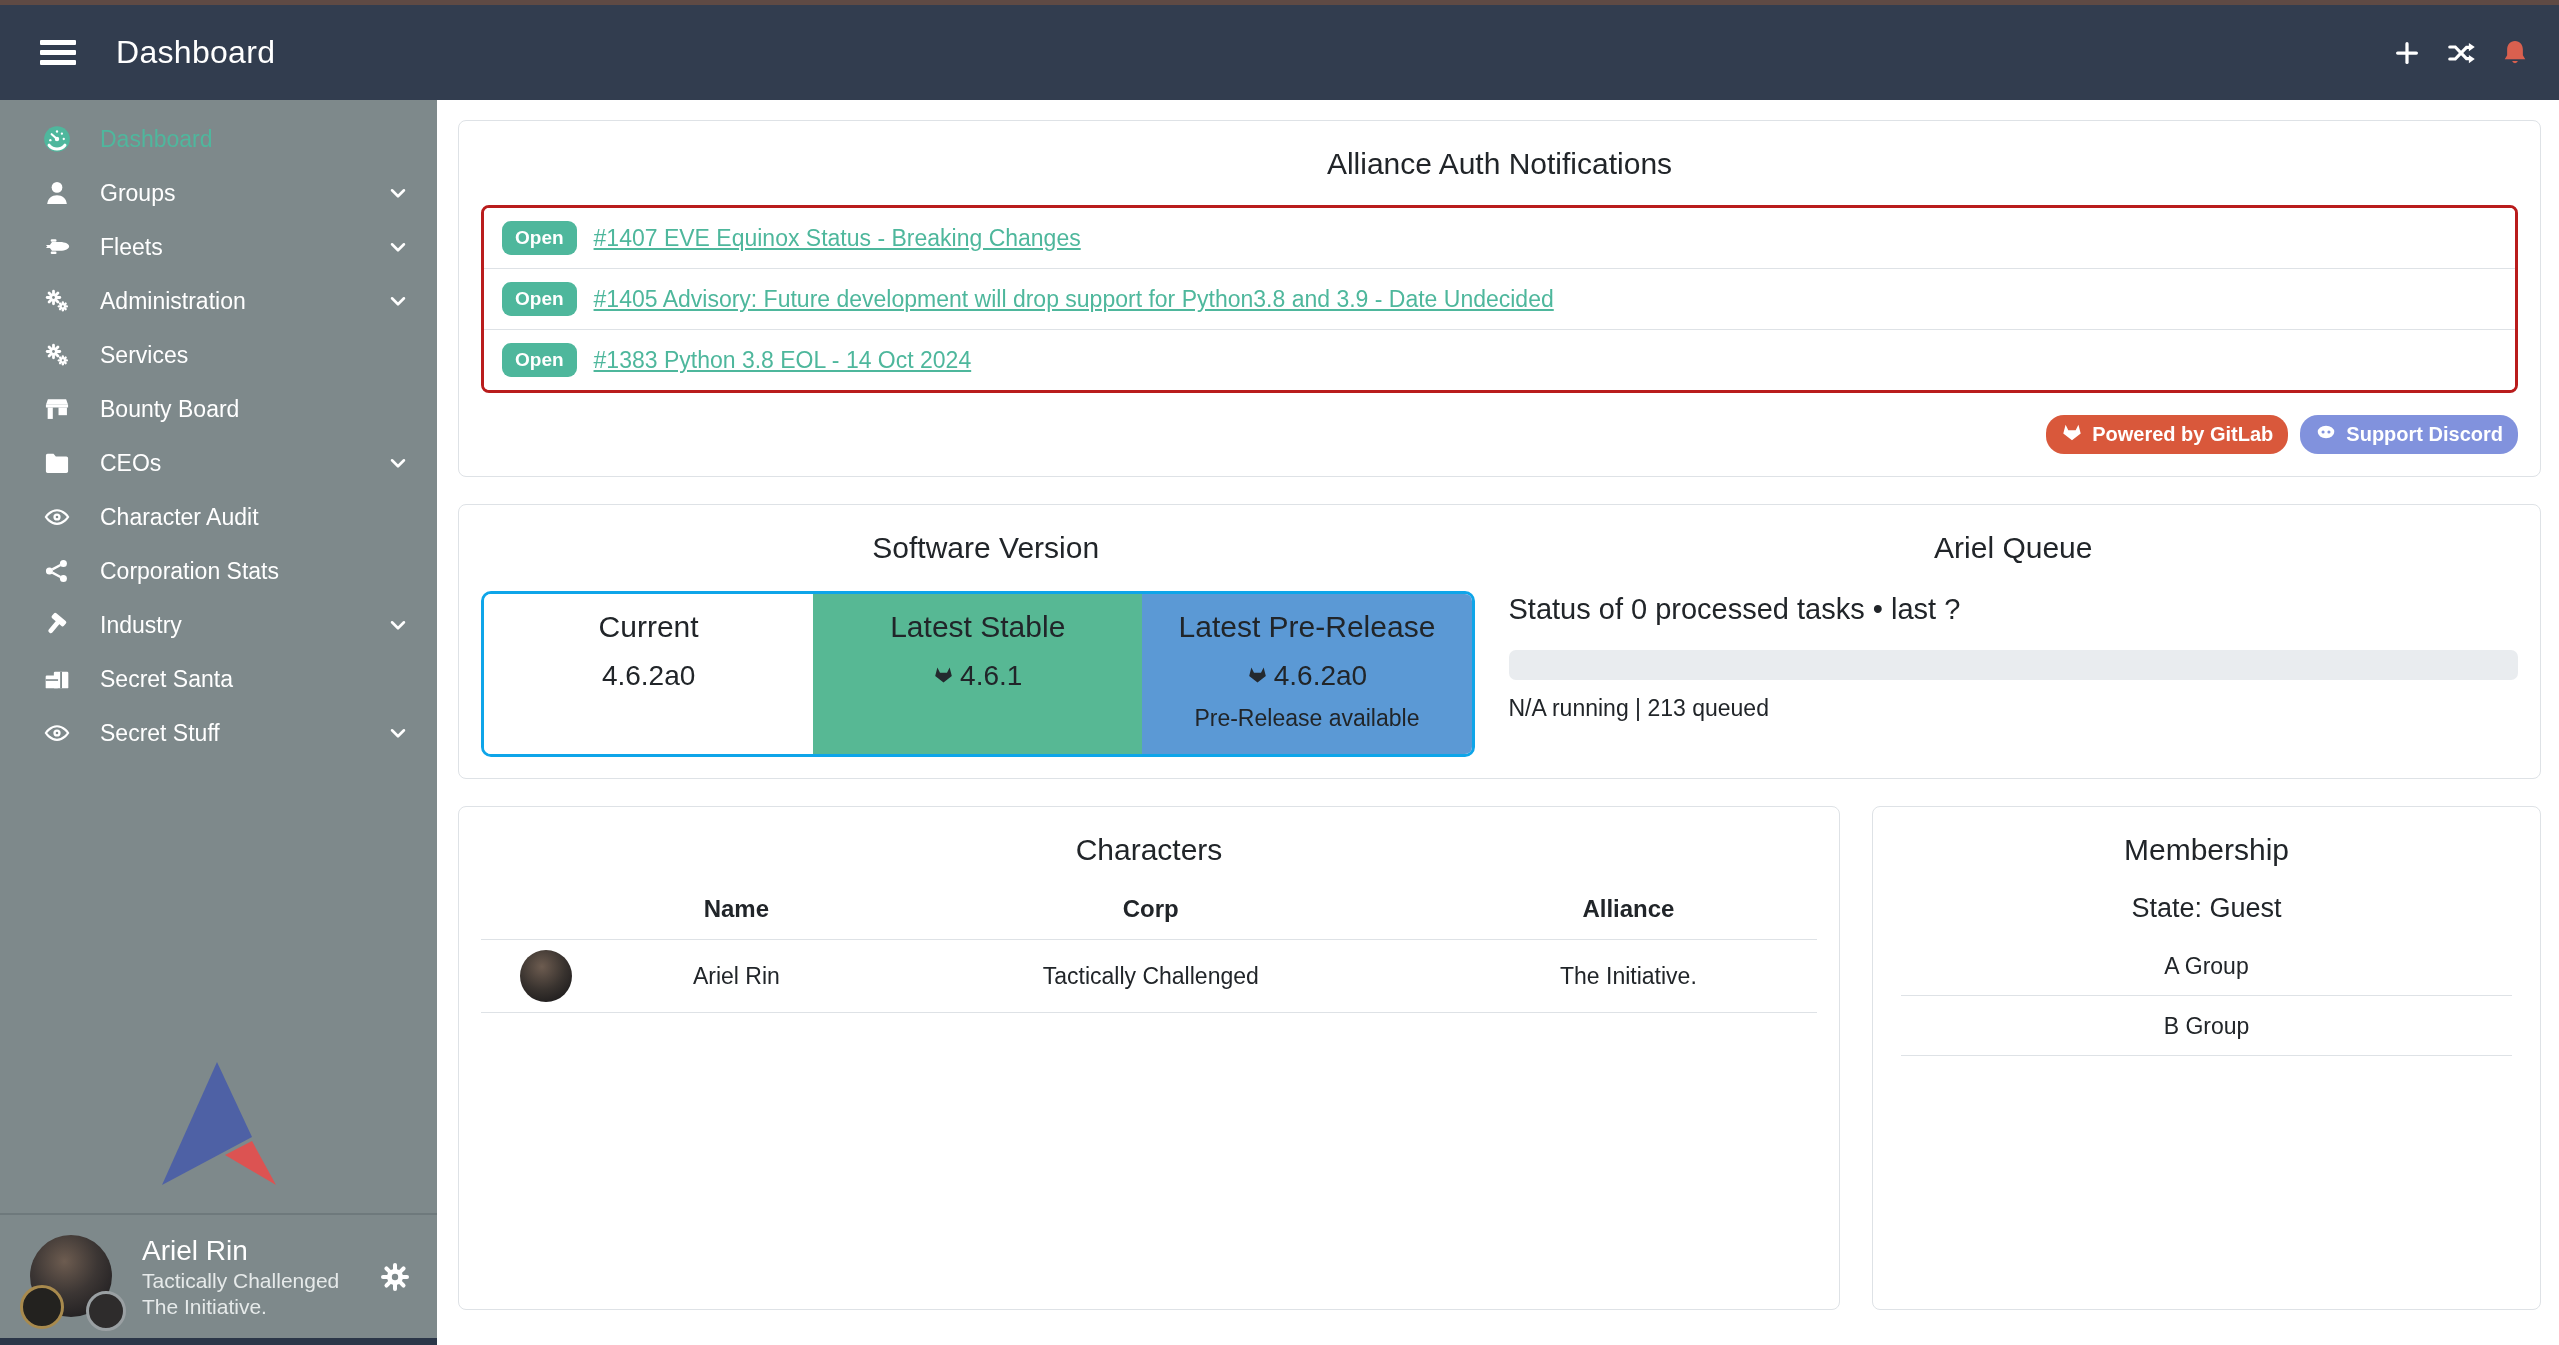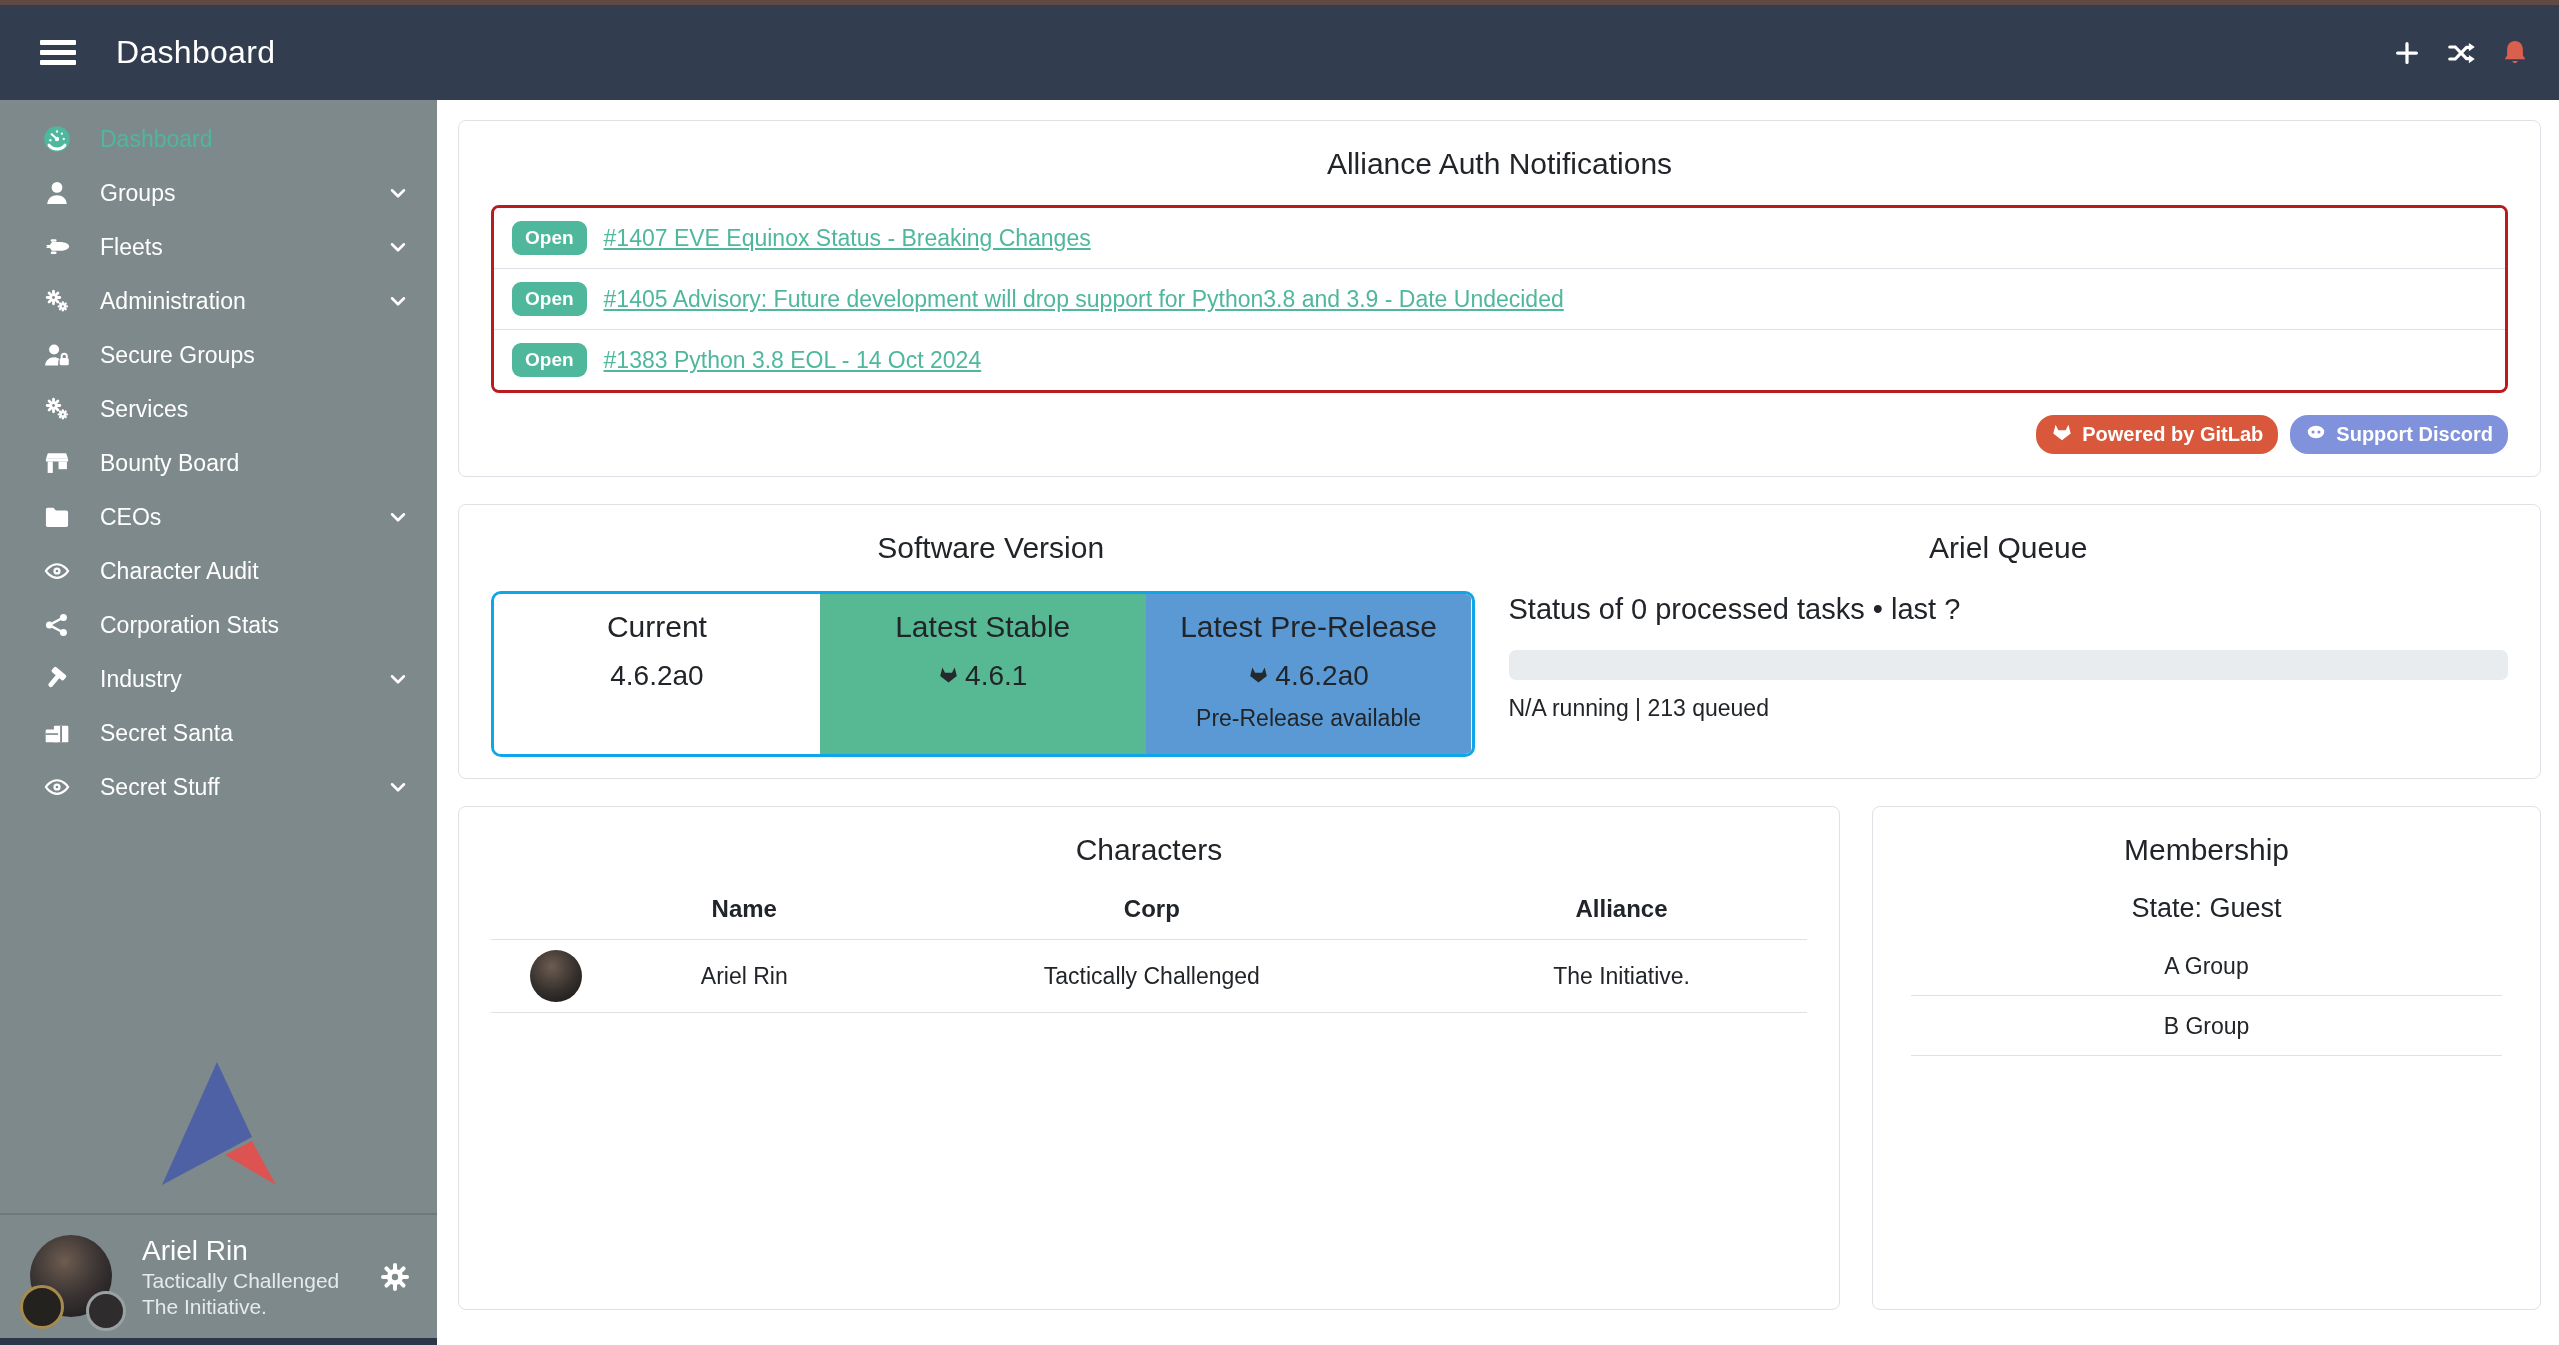--- a/index.html
+++ b/index.html
@@ -35,21 +35,21 @@
   .avatar-badge.b1{width:44px;height:44px;left:-10px;bottom:-10px;border:3px solid #a88a4d}
   .avatar-badge.b2{width:40px;height:40px;right:-12px;bottom:-12px;border:3px solid #9aa0a3;background:#2e2c2c}
   .user-text{margin-left:28px;line-height:1.25}
   .user-name{font-size:28px;color:#fff}
   .user-corp,.user-alliance{font-size:21px;color:#e6eaea}
   .user-gear{margin-left:auto;cursor:pointer;display:flex}
   .user-gear svg{width:32px;height:32px}
   .sidebar-strip{height:7px;background:#2b3648;flex:none}
   
   main{flex:1;padding:20px 18px 0 21px;overflow:hidden}
-  .card{border:1px solid #dee2e6;border-radius:8px;background:#fff;padding:20px 32px}
+  .card{border:1px solid #dee2e6;border-radius:8px;background:#fff;padding:20px 22px}
   .card-title{font-size:30px;font-weight:400;text-align:center;color:#212529;margin-top:6px}
   
   .note-list{margin-top:24px;border:3px solid #b91c1c;border-radius:8px;overflow:hidden}
   .note-row{display:flex;align-items:center;padding:13px 18px;border-top:1px solid #dee2e6;background:#fff}
   .note-row:first-child{border-top:none}
   .open-badge{background:#4eb79c;color:#fff;font-size:19px;font-weight:bold;padding:6px 13px;border-radius:9px;margin-right:17px;flex:none}
   .note-link{color:#4eb79c;font-size:23px;text-decoration:underline;cursor:pointer}
   .badge-row{display:flex;justify-content:flex-end;gap:12px;margin-top:22px;margin-bottom:2px}
   .shield-badge{display:flex;align-items:center;gap:9px;color:#fff;font-size:20px;font-weight:bold;padding:6px 15px;border-radius:18px;cursor:pointer}
   .shield-badge svg{width:22px;height:22px}
@@ -200,33 +200,20 @@
                 <circle cx="17" cy="16.6" r="2.4" fill="#fff"></circle>
                 <circle cx="17" cy="16.6" r=".9" fill="#7e898b"></circle>
               </svg>
             </span>
             <span>Administration</span>
             <span class="chev">
               <svg viewBox="0 0 24 24">
                 <polyline points="6.5,9.5 12,15 17.5,9.5" fill="none" stroke="#fff" stroke-width="2.4" stroke-linecap="round" stroke-linejoin="round"></polyline>
               </svg>
             </span>
-          </div>
-          <div class="nav-item">
-            <span class="nav-icon">
-              <svg viewBox="0 0 24 24">
-                <g fill="#fff">
-                  <circle cx="9.5" cy="7.3" r="4.3"></circle>
-                  <path d="M1.8 21c.4-4.4 3.7-7 7.7-7 1.7 0 3.2.5 4.4 1.3-.7 1-.9 2.2-.9 5.7z"></path>
-                  <rect x="14.3" y="14.6" width="7.8" height="6.2" rx="1.3"></rect>
-                </g>
-                <path d="M16 14.6v-1.4a2.2 2.2 0 0 1 4.4 0v1.4" fill="none" stroke="#fff" stroke-width="1.7"></path>
-              </svg>
-            </span>
-            <span>Secure Groups</span>
           </div>
           <div class="nav-item">
             <span class="nav-icon">
               <svg viewBox="0 0 24 24">
                 <g stroke="#fff" stroke-width="2.4" stroke-linecap="round">
                   <line x1="9" y1="9" x2="14.4" y2="9"></line>
                   <line x1="9" y1="9" x2="12.8" y2="12.8"></line>
                   <line x1="9" y1="9" x2="9" y2="14.4"></line>
                   <line x1="9" y1="9" x2="5.2" y2="12.8"></line>
                   <line x1="9" y1="9" x2="3.6" y2="9"></line>

